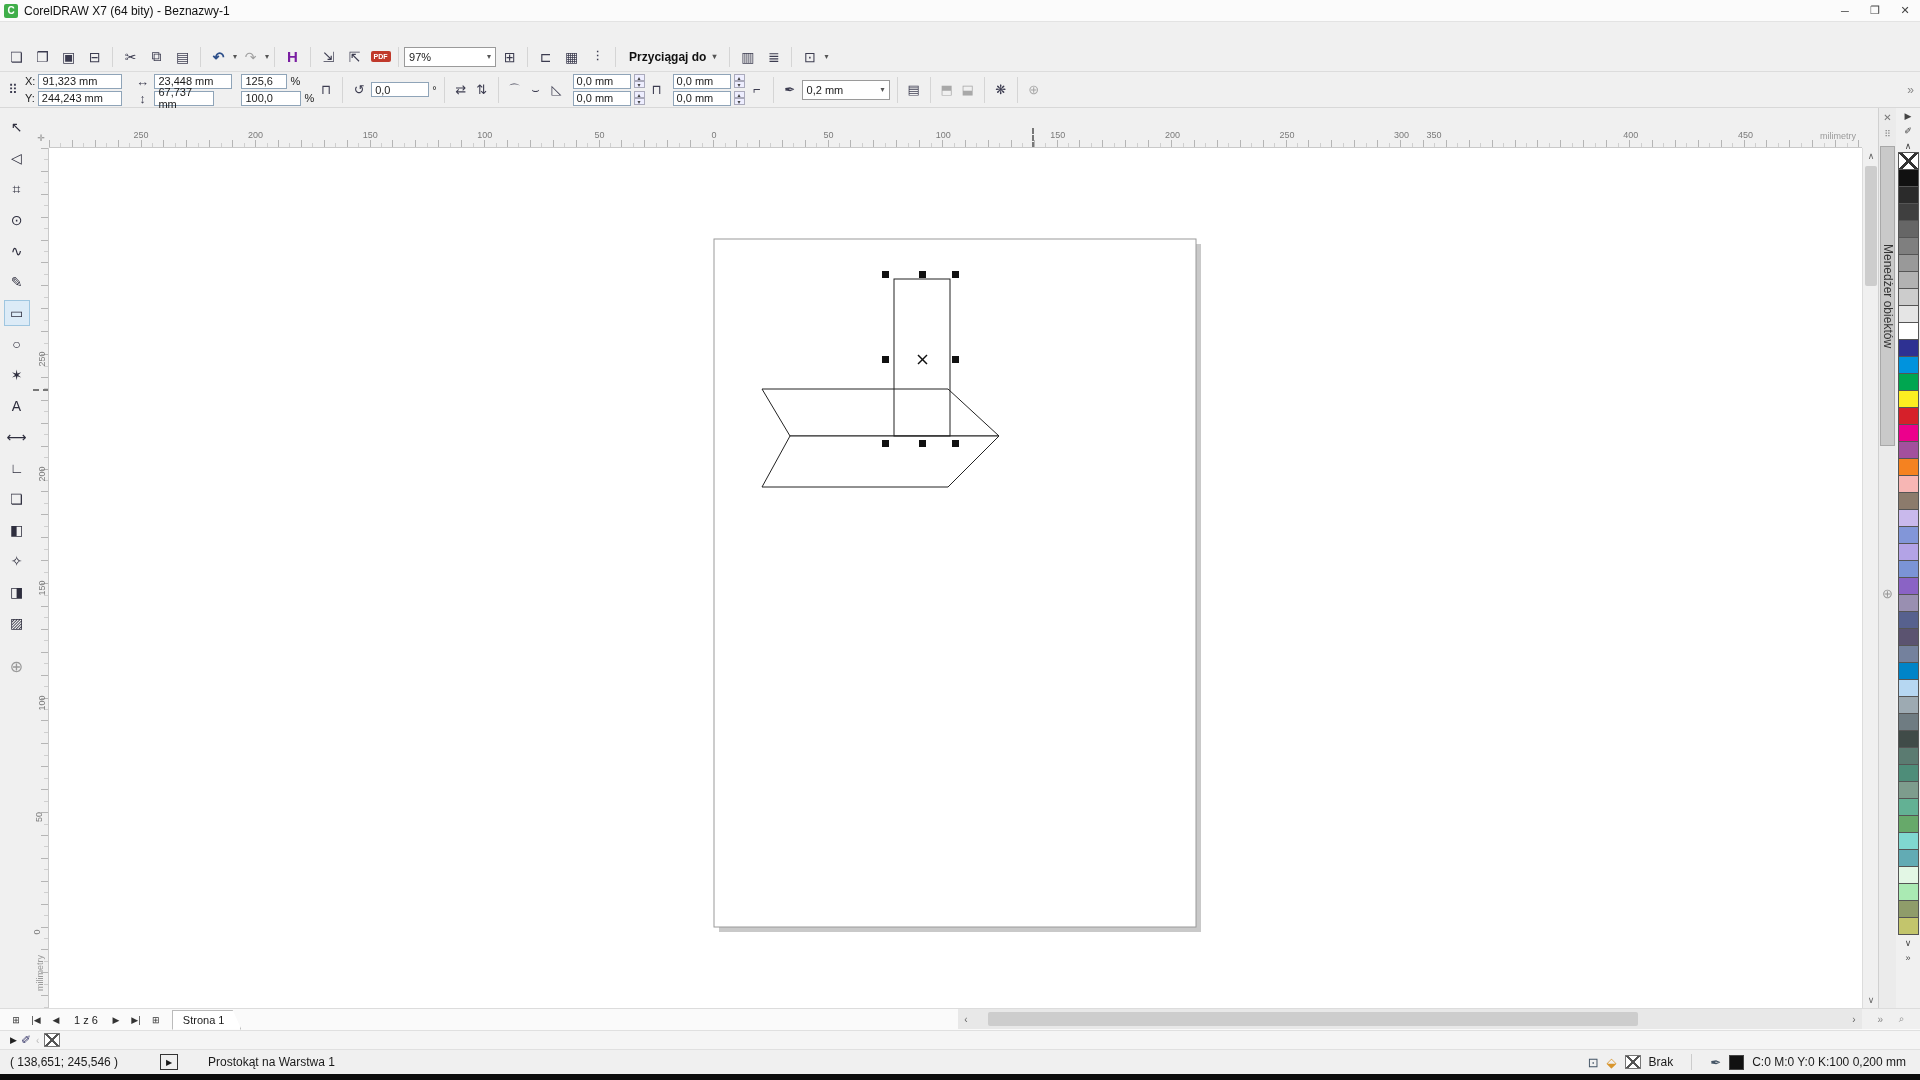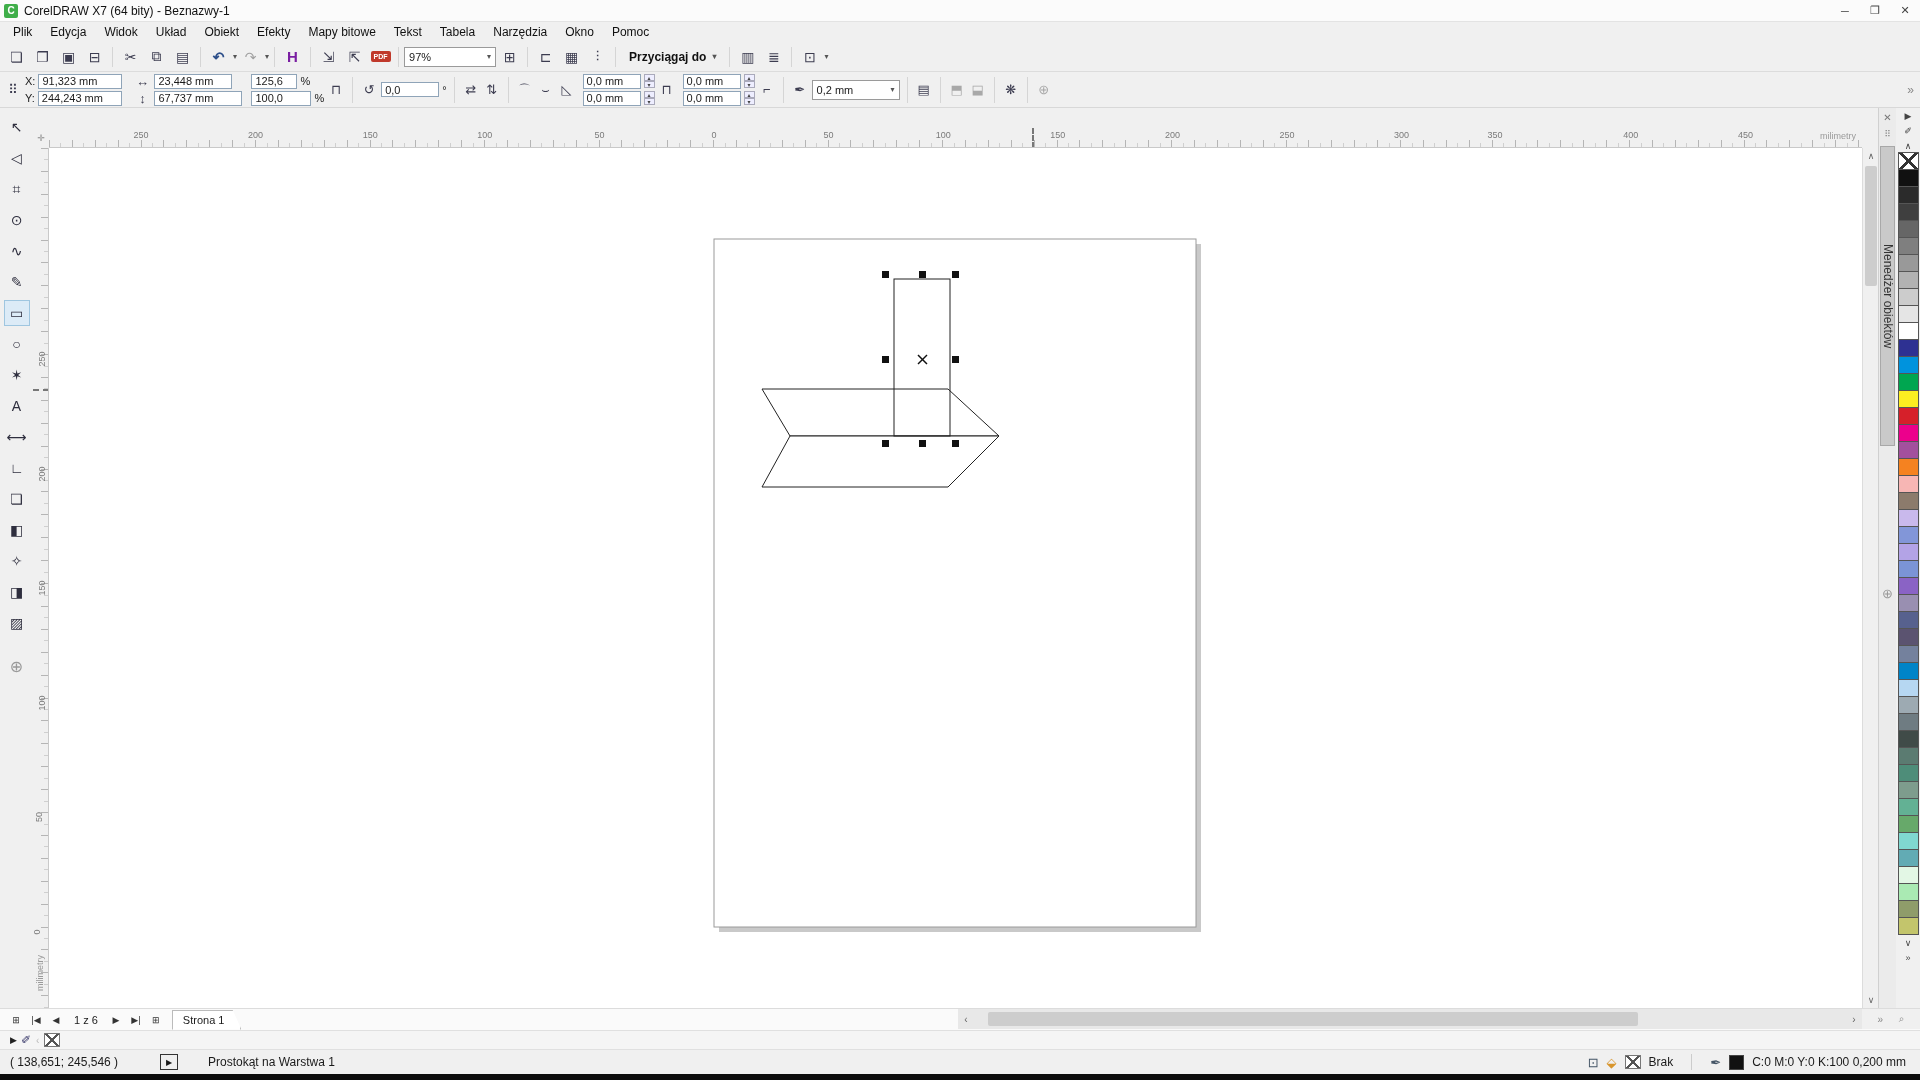--- a/index.html
+++ b/index.html
@@ -155,34 +155,20 @@
   <div class="titlebar">
     <div class="applogo">C</div>
     <div class="title-text">CorelDRAW X7 (64 bity) - Beznazwy-1</div>
     <div class="wincontrols">
       <div class="winbtn">─</div>
       <div class="winbtn">❐</div>
       <div class="winbtn">✕</div>
     </div>
   </div>
 
-  <div class="menubar">
-      <div class="menuitem">Plik</div>
-      <div class="menuitem">Edycja</div>
-      <div class="menuitem">Widok</div>
-      <div class="menuitem">Układ</div>
-      <div class="menuitem">Obiekt</div>
-      <div class="menuitem">Efekty</div>
-      <div class="menuitem">Mapy bitowe</div>
-      <div class="menuitem">Tekst</div>
-      <div class="menuitem">Tabela</div>
-      <div class="menuitem">Narzędzia</div>
-      <div class="menuitem">Okno</div>
-      <div class="menuitem">Pomoc</div>
-    </div>
 
   <div class="stdbar">
     <div class="tbtn">❏</div>
     <div class="tbtn">❐</div>
     <div class="tbtn">▣</div>
     <div class="tbtn">⊟</div>
     <div class="tsep"></div>
     <div class="tbtn">✂</div>
     <div class="tbtn">⧉</div>
     <div class="tbtn">▤</div>
@@ -234,21 +220,21 @@
         <div class="field" style="width:84px">244,243 mm</div>
         </div>
     </div>
     <div class="pstack" style="margin-left:8px">
       <div class="prow">
           <span class="picon">↔</span>
         <div class="field" style="width:78px">23,448 mm</div>
         </div>
       <div class="prow">
           <span class="picon">↕</span>
-        <div class="field" style="width:88px">67,737 mm</div>
+        <div class="field" style="width:60px">67,737 mm</div>
         </div>
     </div>
     <div class="pstack" style="margin-left:6px">
       <div class="prow">
           <div class="field" style="width:46px">125,6</div>
         <span class="flabel">%</span>
         </div>
       <div class="prow">
           <div class="field" style="width:60px">100,0</div>
         <span class="flabel">%</span>
@@ -328,21 +314,21 @@
       <span class="hlab" style="left: 321.2px;">150</span>
       <span class="hlab" style="left: 435.8px;">100</span>
       <span class="hlab" style="left: 550.4px;">50</span>
       <span class="hlab" style="left: 665px;">0</span>
       <span class="hlab" style="left: 779.6px;">50</span>
       <span class="hlab" style="left: 894.2px;">100</span>
       <span class="hlab" style="left: 1008.8px;">150</span>
       <span class="hlab" style="left: 1123.4px;">200</span>
       <span class="hlab" style="left: 1238px;">250</span>
       <span class="hlab" style="left: 1352.6px;">300</span>
-      <span class="hlab" style="left: 1446px;">350</span>
+      <span class="hlab" style="left: 1385px;">350</span>
       <span class="hlab" style="left: 1581.8px;">400</span>
       <span class="hlab" style="left: 1696.4px;">450</span>
     </div>
   <div class="vruler">
     <div class="vmark"></div>
   <span class="vlab" style="top: 206px;">250</span>
       <span class="vlab" style="top: 320.6px;">200</span>
       <span class="vlab" style="top: 435.2px;">150</span>
       <span class="vlab" style="top: 549.8px;">100</span>
       <span class="vlab" style="top: 664.4px;">50</span>

